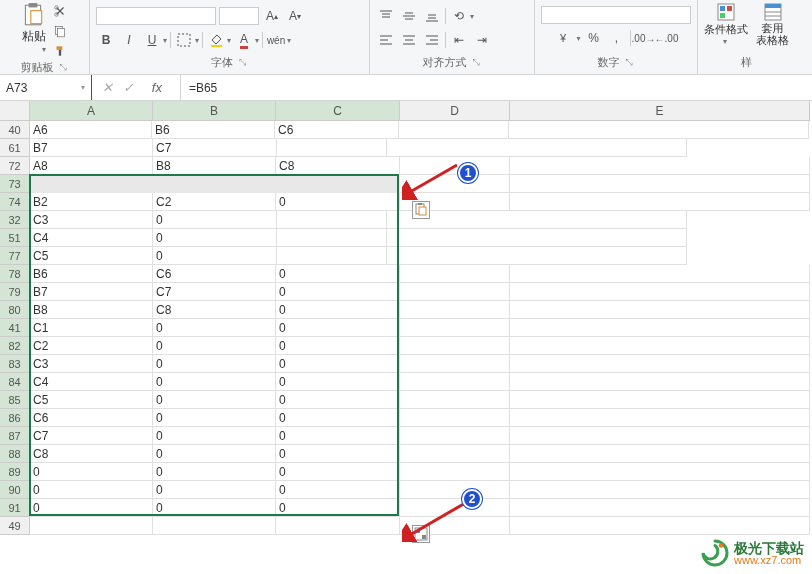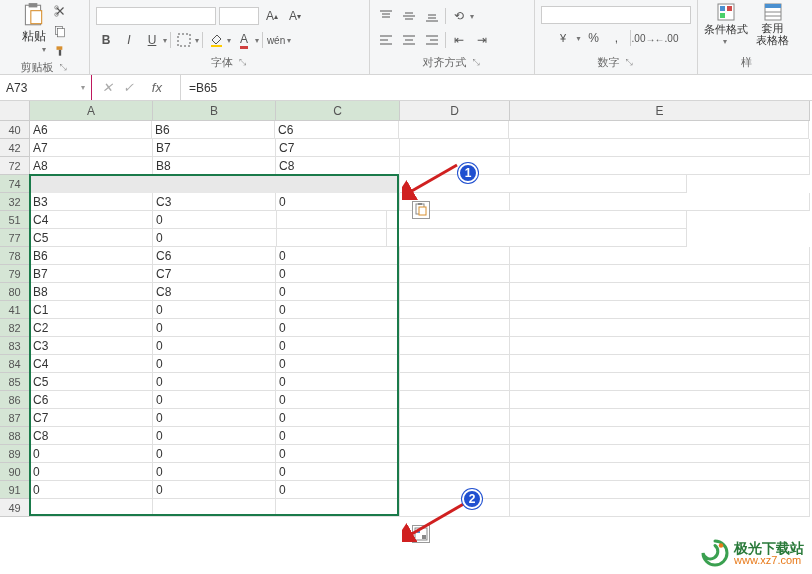--- a/index.html
+++ b/index.html
@@ -285,45 +285,52 @@
   <div class="rows" id="grid-rows">
       <div class="grid-row">
         <div class="row-header">40</div>
         <div class="cell" style="width: 122px;">A6</div>
         <div class="cell" style="width: 123px;">B6</div>
         <div class="cell" style="width: 124px;">C6</div>
         <div class="cell" style="width: 110px;"></div>
         <div class="cell" style="width: 300px;"></div>
       </div>
       <div class="grid-row">
-        <div class="row-header">42</div>
-        <div class="cell" style="width: 123px;">A7</div>
+        <div class="row-header">61</div>
         <div class="cell" style="width: 123px;">B7</div>
         <div class="cell" style="width: 124px;">C7</div>
         <div class="cell" style="width: 110px;"></div>
         <div class="cell" style="width: 300px;"></div>
       </div>
       <div class="grid-row">
         <div class="row-header">72</div>
         <div class="cell" style="width: 123px;">A8</div>
         <div class="cell" style="width: 123px;">B8</div>
         <div class="cell" style="width: 124px;">C8</div>
         <div class="cell" style="width: 110px;"></div>
         <div class="cell" style="width: 300px;"></div>
       </div>
       <div class="grid-row">
+        <div class="row-header sel">73</div>
+        <div class="cell" style="width: 123px;">B1</div>
+        <div class="cell" style="width: 123px;">C1</div>
+        <div class="cell" style="width: 124px;">0</div>
+        <div class="cell" style="width: 110px;"></div>
+        <div class="cell" style="width: 300px;"></div>
+      </div>
+      <div class="grid-row">
         <div class="row-header sel">74</div>
+        <div class="cell" style="width: 123px;">B2</div>
         <div class="cell" style="width: 123px;">C2</div>
         <div class="cell" style="width: 124px;">0</div>
         <div class="cell" style="width: 110px;"></div>
         <div class="cell" style="width: 300px;"></div>
       </div>
       <div class="grid-row">
         <div class="row-header sel">32</div>
-        <div class="cell" style="width: 123px;">B3</div>
         <div class="cell" style="width: 123px;">C3</div>
         <div class="cell" style="width: 124px;">0</div>
         <div class="cell" style="width: 110px;"></div>
         <div class="cell" style="width: 300px;"></div>
       </div>
       <div class="grid-row">
         <div class="row-header sel">51</div>
         <div class="cell" style="width: 123px;">C4</div>
         <div class="cell" style="width: 124px;">0</div>
         <div class="cell" style="width: 110px;"></div>

